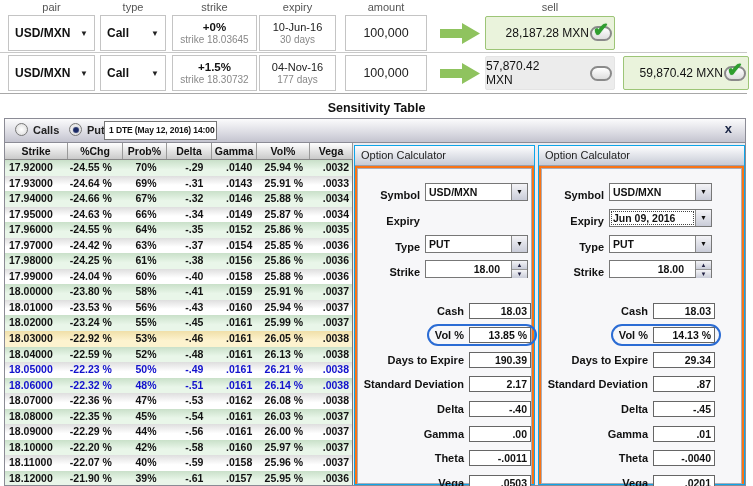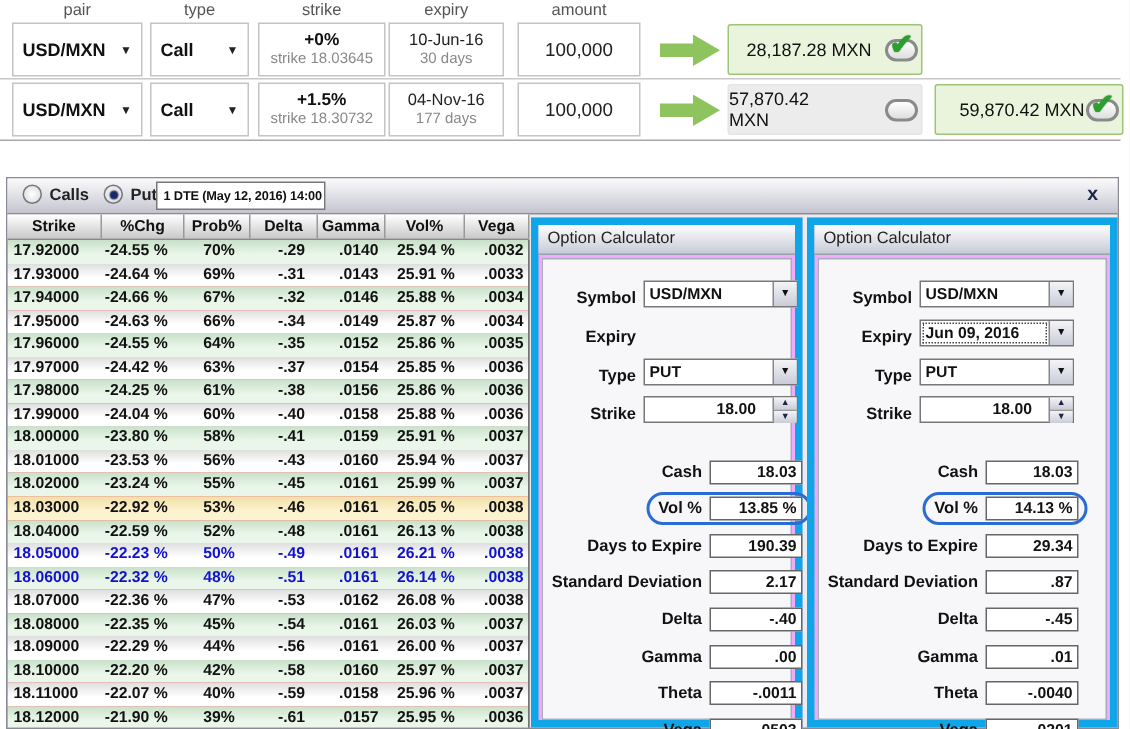--- a/index.html
+++ b/index.html
@@ -60,21 +60,21 @@
   .srow.blue { color:#1111cc; }
   .c0 { text-align:left; padding-left:4px; }
   .c1 { text-align:left; padding-left:2px; }
   .c2 { text-align:right; padding-right:10px; }
   .c3 { text-align:right; padding-right:8px; }
   .c4 { text-align:right; padding-right:4px; }
   .c5 { text-align:right; padding-right:6px; }
   .c6 { text-align:right; padding-right:3px; }
 
   
-  .calc { position:absolute; top:26px; bottom:0; background:#f0abfc; border:5px solid #0ea5e9; }
+  .calc { position:absolute; top:26px; bottom:0; background:#f97316; border:1px solid #0ea5e9; }
   .calc-h { position:absolute; top:0; left:0; right:0; height:20px; background:linear-gradient(#fdfdfe,#c7cbd6);
             border-bottom:1px solid #9aa0ad; font-size:11px; color:#222; line-height:19px; padding-left:6px; }
   .calc-b { position:absolute; left:2px; right:2px; top:22px; bottom:0; background:#f7f7f9; border:1px solid #a8adb8; }
   .drow { position:absolute; left:4px; height:18px; display:flex; align-items:flex-end; }
   .dlabel { width:66px; text-align:right; padding-right:5px; font-size:11px; font-weight:bold; color:#111; }
   .dfield { width:103px; height:18px; border:1px solid #777; background:#fff; display:flex; }
   .dtext { flex:1; font-size:10.5px; font-weight:bold; color:#111; line-height:16px; padding-left:3px; white-space:nowrap; overflow:hidden; }
   .dtext.r { text-align:right; padding-right:11px; }
   .dfield.focusdot .dtext { outline:1px dotted #444; outline-offset:-2px; }
   .ddbtn { width:16px; background:linear-gradient(#f4f4f7,#c9ccd8); border-left:1px solid #888; text-align:center;
@@ -91,20 +91,21 @@
 </head>
 <body>
 
 <div class="stage">
 
   <span class="toplab" style="left:8px;width:87px;">pair</span>
   <span class="toplab" style="left:100px;width:66px;">type</span>
   <span class="toplab" style="left:172px;width:85px;">strike</span>
   <span class="toplab" style="left:259px;width:77px;">expiry</span>
   <span class="toplab" style="left:345px;width:82px;">amount</span>
+  <span class="toplab" style="left:485px;width:130px;">sell</span>
 
   <div class="trow" style="top:15px;">
     <div class="box dd" style="left:8px;width:87px;">
       <span class="boxtext">USD/MXN</span>
       <span class="caret">▼</span>
     </div>
     <div class="box dd" style="left:100px;width:66px;">
       <span class="boxtext">Call</span>
       <span class="caret">▼</span>
     </div>
@@ -115,21 +116,21 @@
     <div class="box twoline" style="left:259px;width:77px;">
       <span class="l1 norm">10-Jun-16</span>
       <span class="l2">30 days</span>
     </div>
     <div class="box amt" style="left:345px;width:82px;">
       <span>100,000</span>
     </div>
     <svg class="bigarrow" style="left:440px;" width="40" height="21">
       <polygon points="0,6 22,6 22,0 40,10.5 22,21 22,15 0,15" fill="#8fc35e"></polygon>
     </svg>
-    <div class="pricebox on" style="left:485px;width:130px;gap:8px;">
+    <div class="pricebox on" style="left:485px;width:130px;">
       <span class="pval">28,187.28 MXN</span>
       <span class="chk"></span>
     </div>
   </div>
 
   <div class="hsep" style="top:52px;"></div>
 
   <div class="trow" style="top:55px;">
     <div class="box dd" style="left:8px;width:87px;">
       <span class="boxtext">USD/MXN</span>
@@ -158,20 +159,21 @@
       <span class="chk"></span>
     </div>
     <div class="pricebox on" style="left:623px;width:126px;">
       <span class="pval">59,870.42 MXN</span>
       <span class="chk"></span>
     </div>
   </div>
 
   <div class="hsep dark" style="top:93px;"></div>
 
+  <div class="sens-title">Sensitivity Table</div>
 
   <div class="window">
 
     <div class="toolbar">
       <div class="radio" style="left:10px;">
         <span class="rdot off"></span>
         <span>Calls</span>
       </div>
       <div class="radio" style="left:64px;">
         <span class="rdot on"></span>

